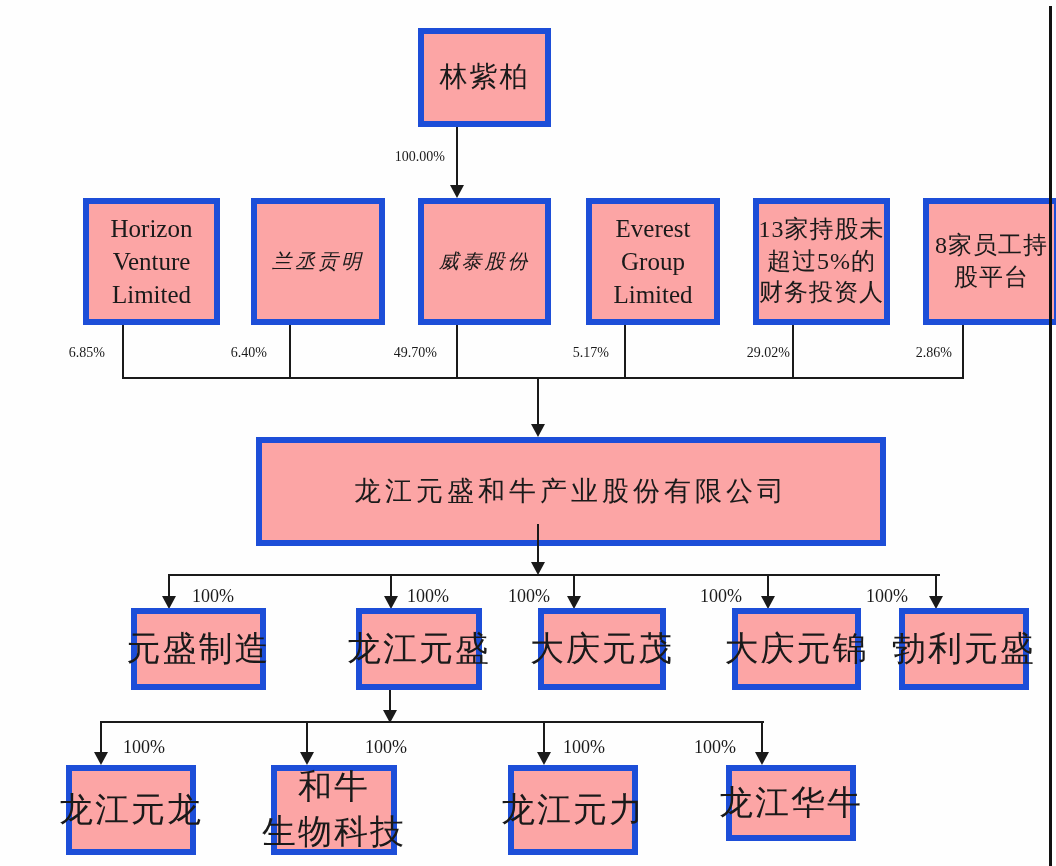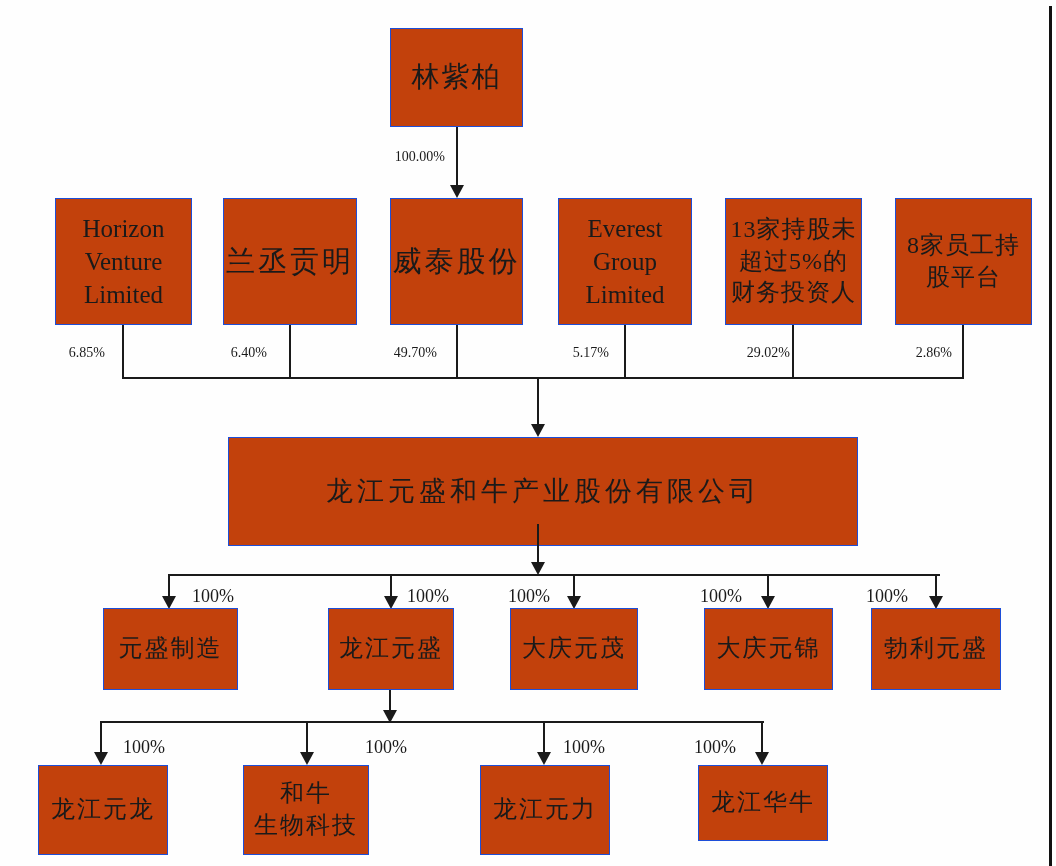--- a/index.html
+++ b/index.html
@@ -1,31 +1,31 @@
 <!DOCTYPE html>
 <html><head>
 <meta charset="utf-8">
 <style>
   html,body{margin:0;padding:0;background:#ffffff;}
   #canvas{
     position:relative;width:1056px;height:866px;background:#fefefe;overflow:hidden;
     font-family:"Liberation Serif","DejaVu Serif",serif;color:#1a1a1a;
   }
   .node{
-    position:absolute;box-sizing:border-box;border:1px solid #1d4ed8;background:#c2410c;
+    position:absolute;box-sizing:border-box;border:6px solid #1d4ed8;background:#fca5a5;
     display:flex;flex-direction:column;justify-content:center;align-items:center;
-    text-align:center;line-height:1.32;
+    text-align:center;line-height:1.32;margin-left:28px;
   }
   .node .ln{display:block;white-space:nowrap;}
   .f28{font-size:28px;letter-spacing:2px;}
-  .f25{font-size:29px;letter-spacing:3px;}
+  .f25{font-size:20px;letter-spacing:3px;font-style:italic;}
   .f25e{font-size:25px;letter-spacing:0;}
   .f24{font-size:24px;letter-spacing:1px;}
   .f27{font-size:27px;letter-spacing:4px;}
-  .f26{font-size:24px;letter-spacing:2px;text-align:center;}
+  .f26{font-size:34px;letter-spacing:2px;text-align:center;}
   .vline{position:absolute;width:2px;background:#1a1a1a;}
   .hline{position:absolute;height:2px;background:#1a1a1a;}
   .arr{position:absolute;width:0;height:0;border-style:solid;
        border-width:13px 7px 0 7px;border-color:#1a1a1a transparent transparent transparent;}
   .pct{position:absolute;font-size:14px;white-space:nowrap;}
   .pct.r{text-align:right;}
   .pcts{position:absolute;font-size:18px;white-space:nowrap;}
   .edge{position:absolute;background:#111111;}
 </style>
 </head>

